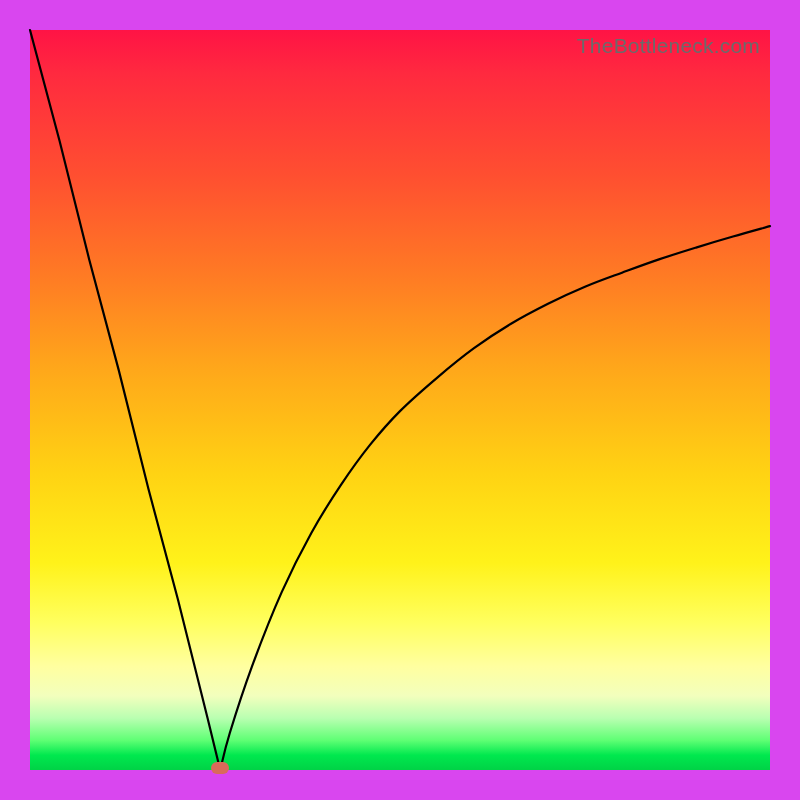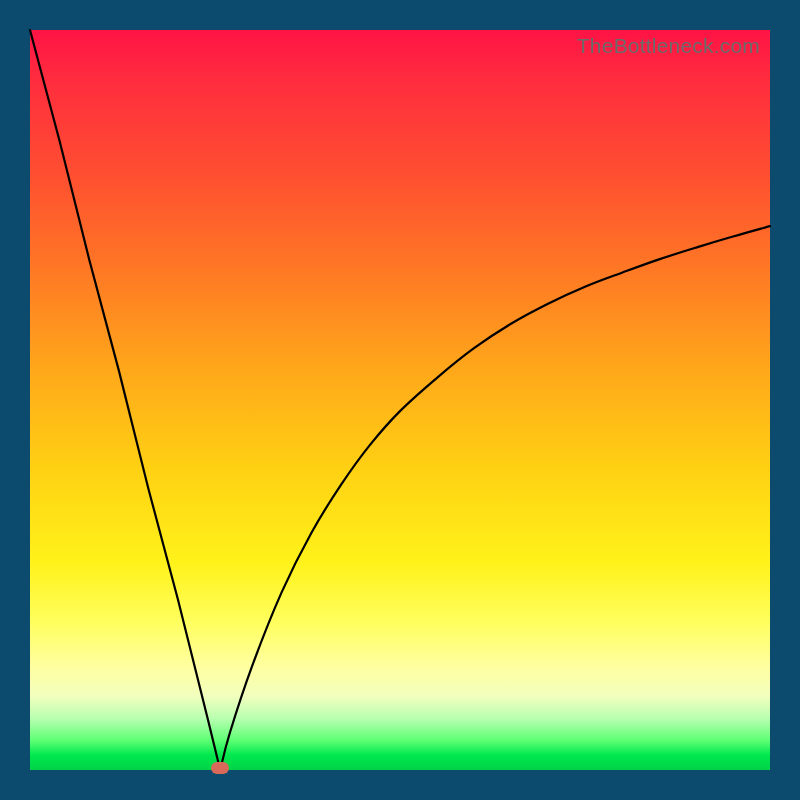--- a/index.html
+++ b/index.html
@@ -8,21 +8,21 @@
     width: 800px;
     height: 800px;
     background: #000;
     font-family: Arial, Helvetica, sans-serif;
     overflow: hidden;
   }
   .frame {
     width: 800px;
     height: 800px;
     position: relative;
-    background: #0c4a6e;
+    background: #d946ef;
   }
   .plot {
     position: absolute;
     left: 30px;
     top: 30px;
     width: 740px;
     height: 740px;
     
     background: linear-gradient(
       to bottom,

